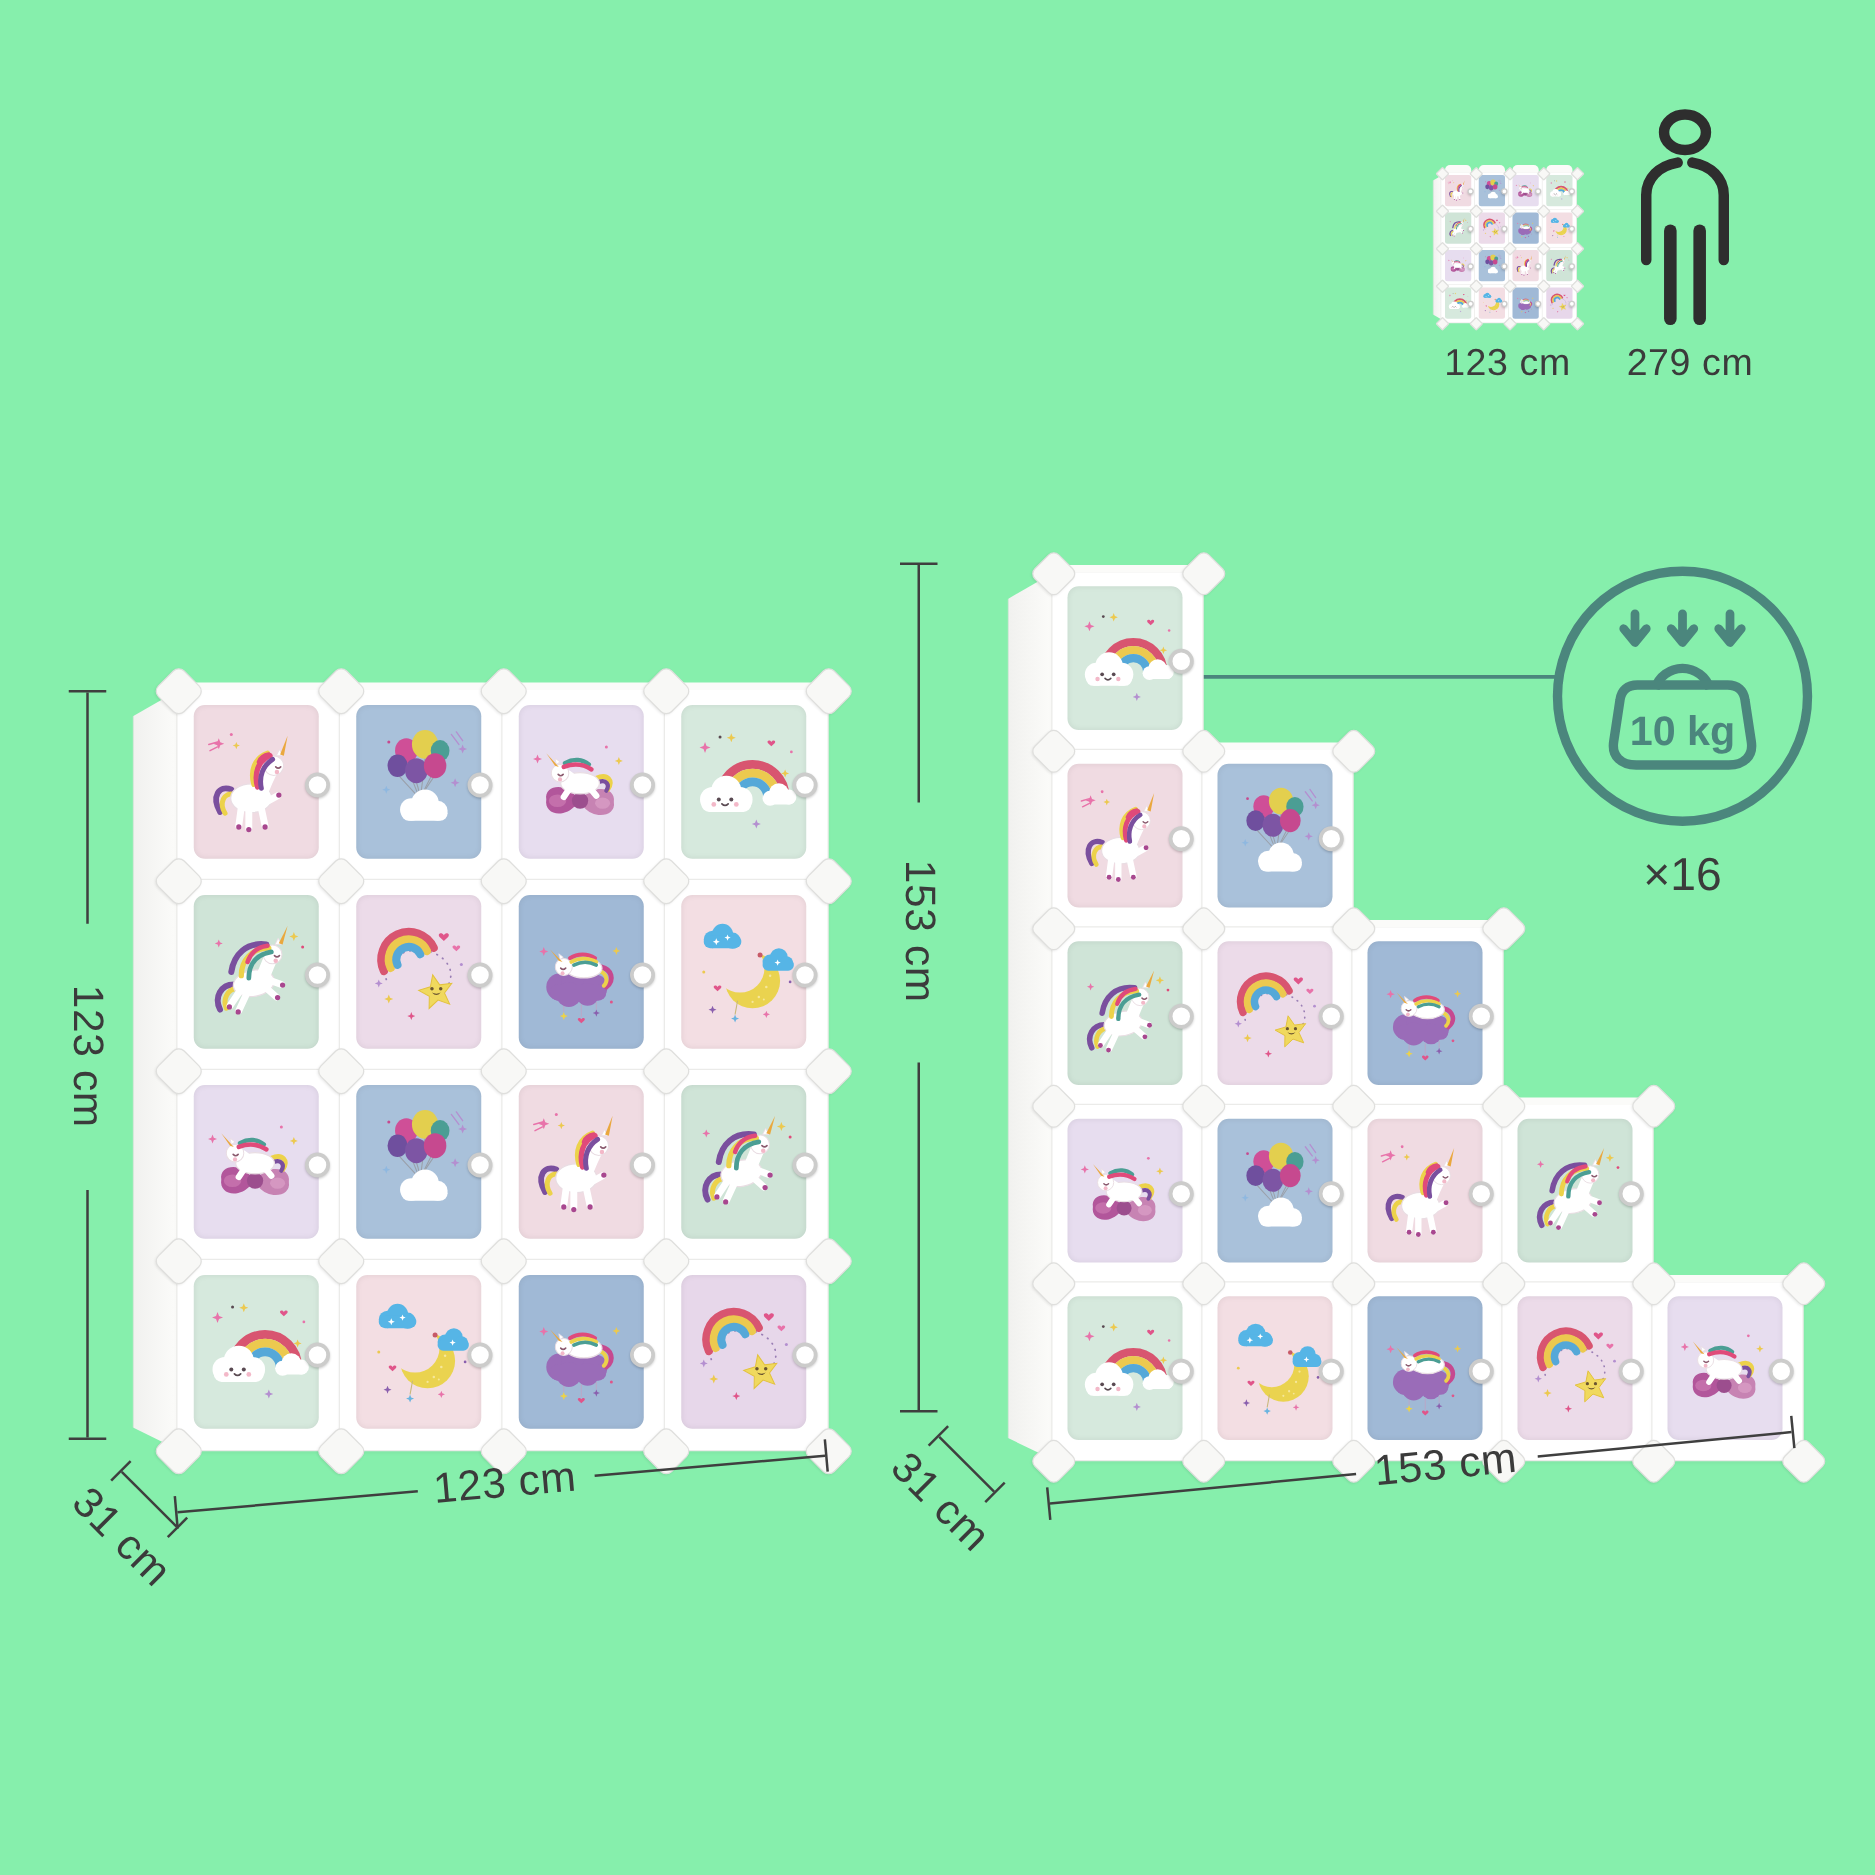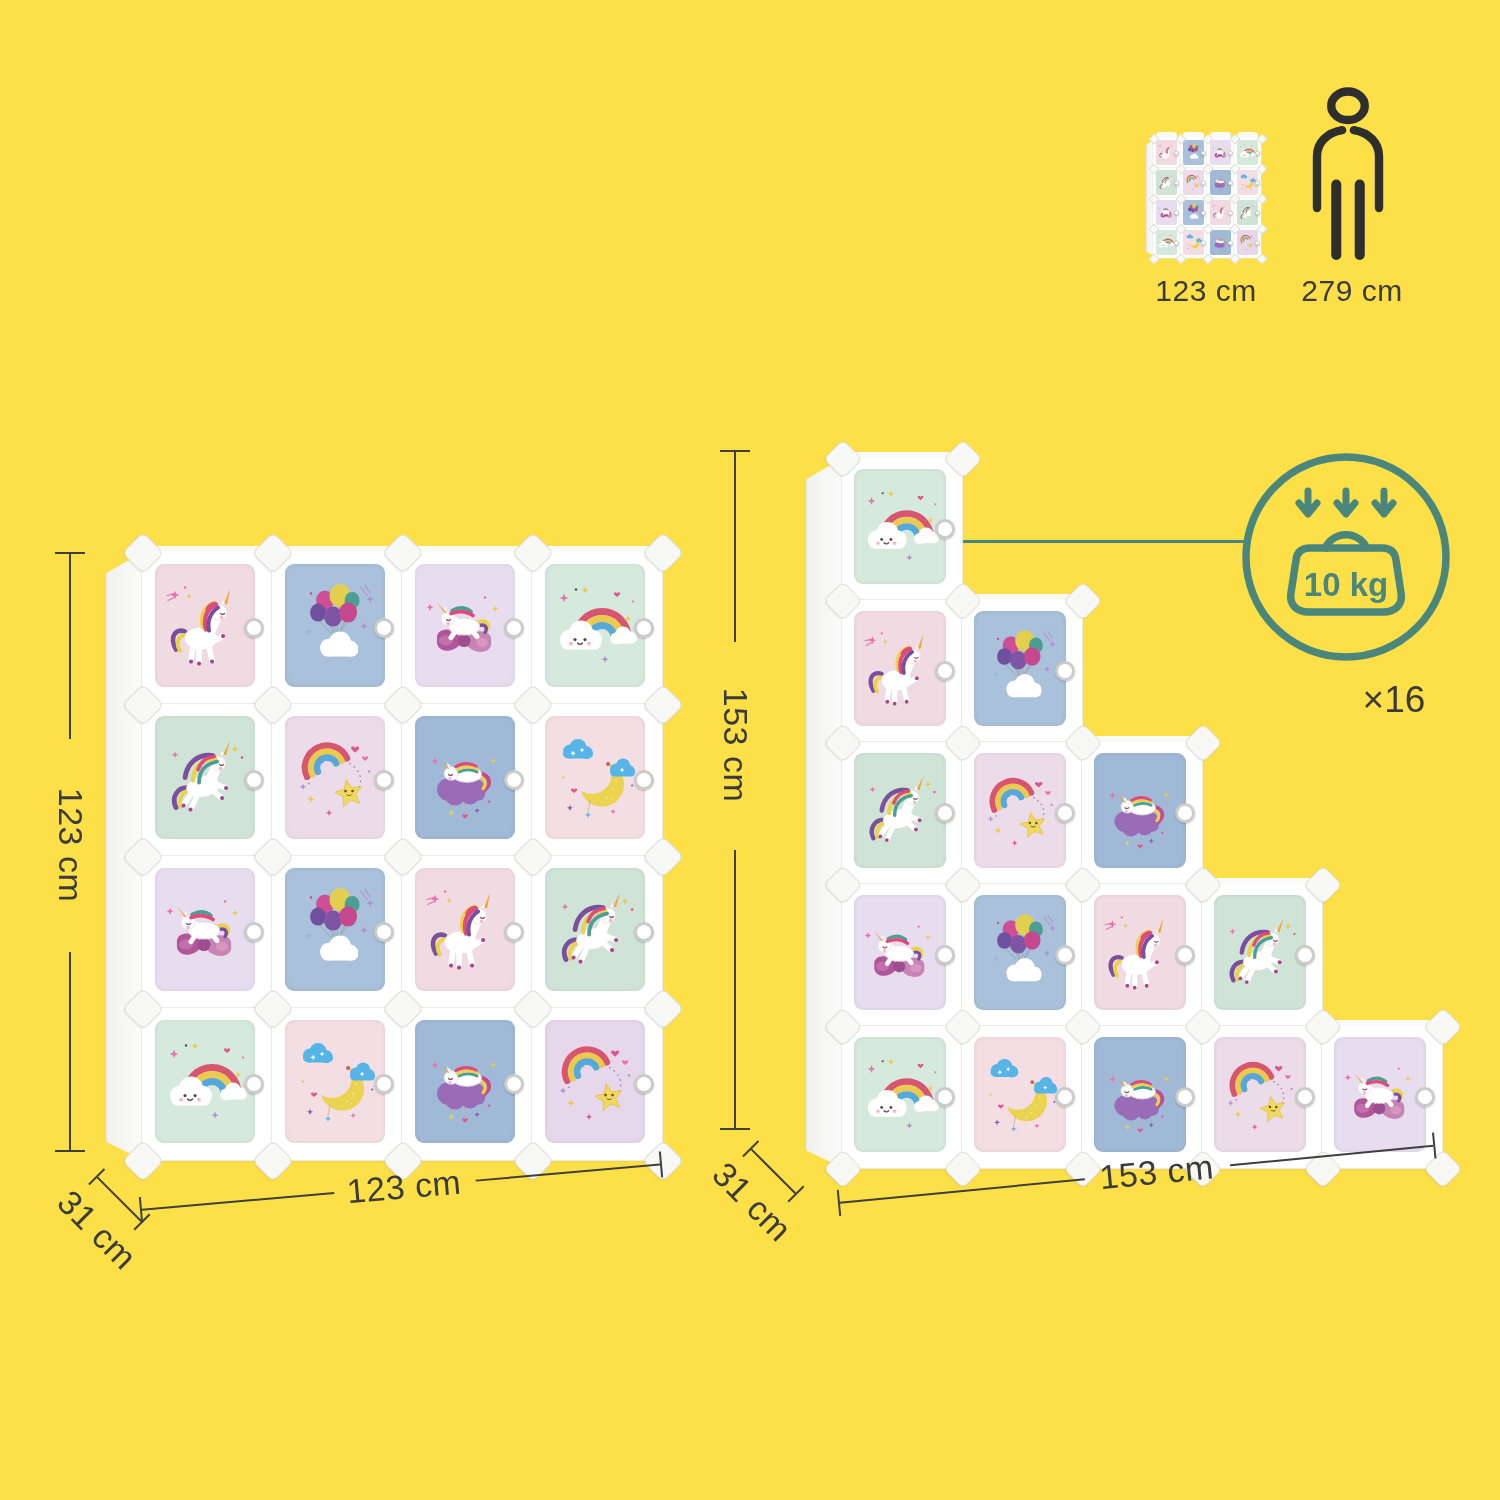--- a/index.html
+++ b/index.html
@@ -1,17 +1,17 @@
 <!DOCTYPE html>
 <html><head>
 <meta charset="utf-8">
 <style>
   html,body{margin:0;padding:0;}
   body{font-family:"Liberation Sans",sans-serif;background:#f4f4f2;}
-  .canvas{position:relative;width:1500px;height:1500px;background:#fde047;overflow:hidden;}
+  .canvas{position:relative;width:1500px;height:1500px;background:#86efac;overflow:hidden;}
 
   
   .org{position:absolute;}
   .cube{position:absolute;background:#fff;border-radius:10px;
         box-shadow:0 0 0 1px #ebebe9, 0 2px 3px rgba(0,0,0,.05);}
   .cube.top-exposed::before{content:'';position:absolute;left:3px;right:3px;top:-6px;height:6px;
         background:#fbfbf9;border-radius:4px 4px 0 0;}
   .art-panel{position:absolute;left:10%;right:13%;top:8%;bottom:11%;border-radius:9px;
         box-shadow:inset 0 0 5px rgba(0,0,0,.08);overflow:hidden;}
   .art{position:absolute;left:0;top:0;width:100%;height:100%;}
@@ -26,21 +26,21 @@
   .mini .knob{width:3px;height:3px;border-width:1px;right:4%;}
   .mini .connector{border-width:.5px;border-radius:1px;box-shadow:none;}
 
   
   .dim{position:absolute;}
   .dim-line{position:absolute;background:#3f3f3f;}
   .dim-tick{position:absolute;background:#3f3f3f;}
   .dim-label{position:absolute;font-size:34px;color:#3b3b3b;white-space:nowrap;letter-spacing:.5px;}
   .cmp-label{position:absolute;font-size:30px;color:#3b3b3b;white-space:nowrap;letter-spacing:.5px;
         transform:translate(-50%,-50%);}
-  .x16-label{position:absolute;font-size:37px;color:#3b3b3b;white-space:nowrap;transform:translate(-50%,-50%);margin-left:48px;}
+  .x16-label{position:absolute;font-size:37px;color:#3b3b3b;white-space:nowrap;transform:translate(-50%,-50%);}
 
   .badge-ring-line{position:absolute;background:#4b867d;}
   .callout-ring{position:absolute;width:22px;height:22px;border:5px solid #4b867d;border-radius:50%;}
   svg text{font-family:"Liberation Sans",sans-serif;}
 </style>
 </head>
 <body>
 
 <svg width="0" height="0" style="position:absolute" aria-hidden="true">
   <defs>

